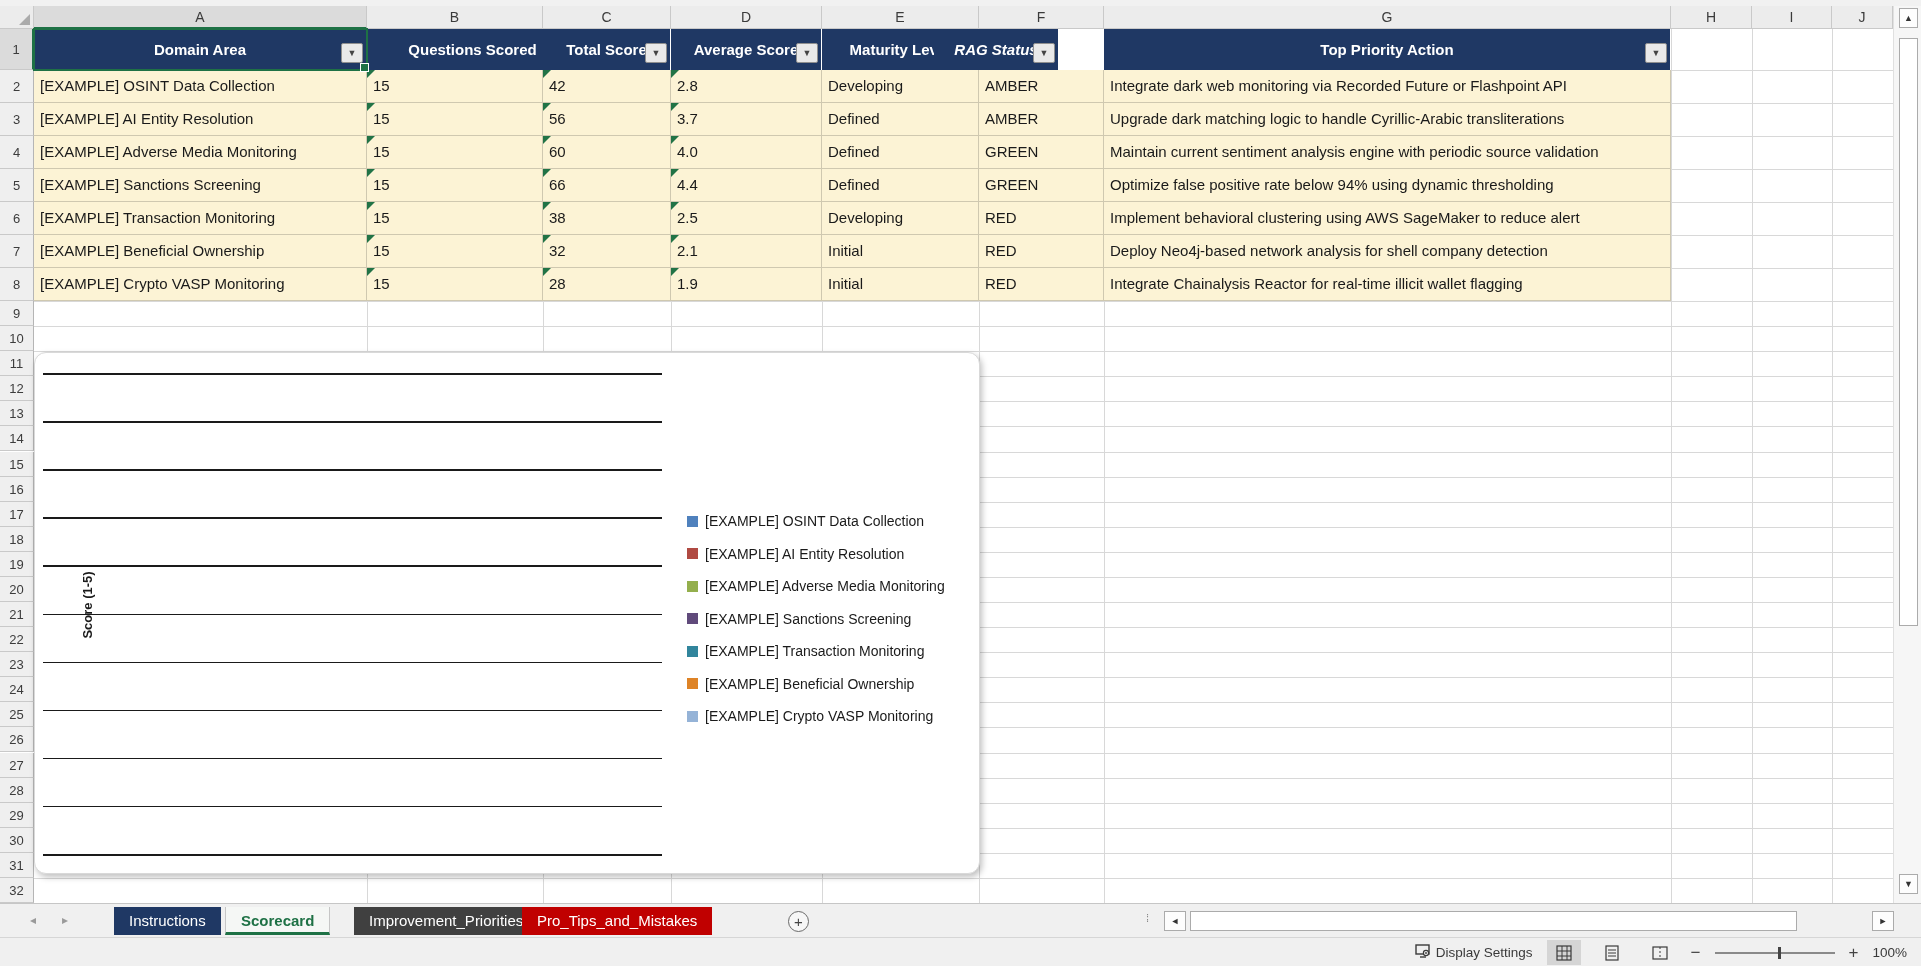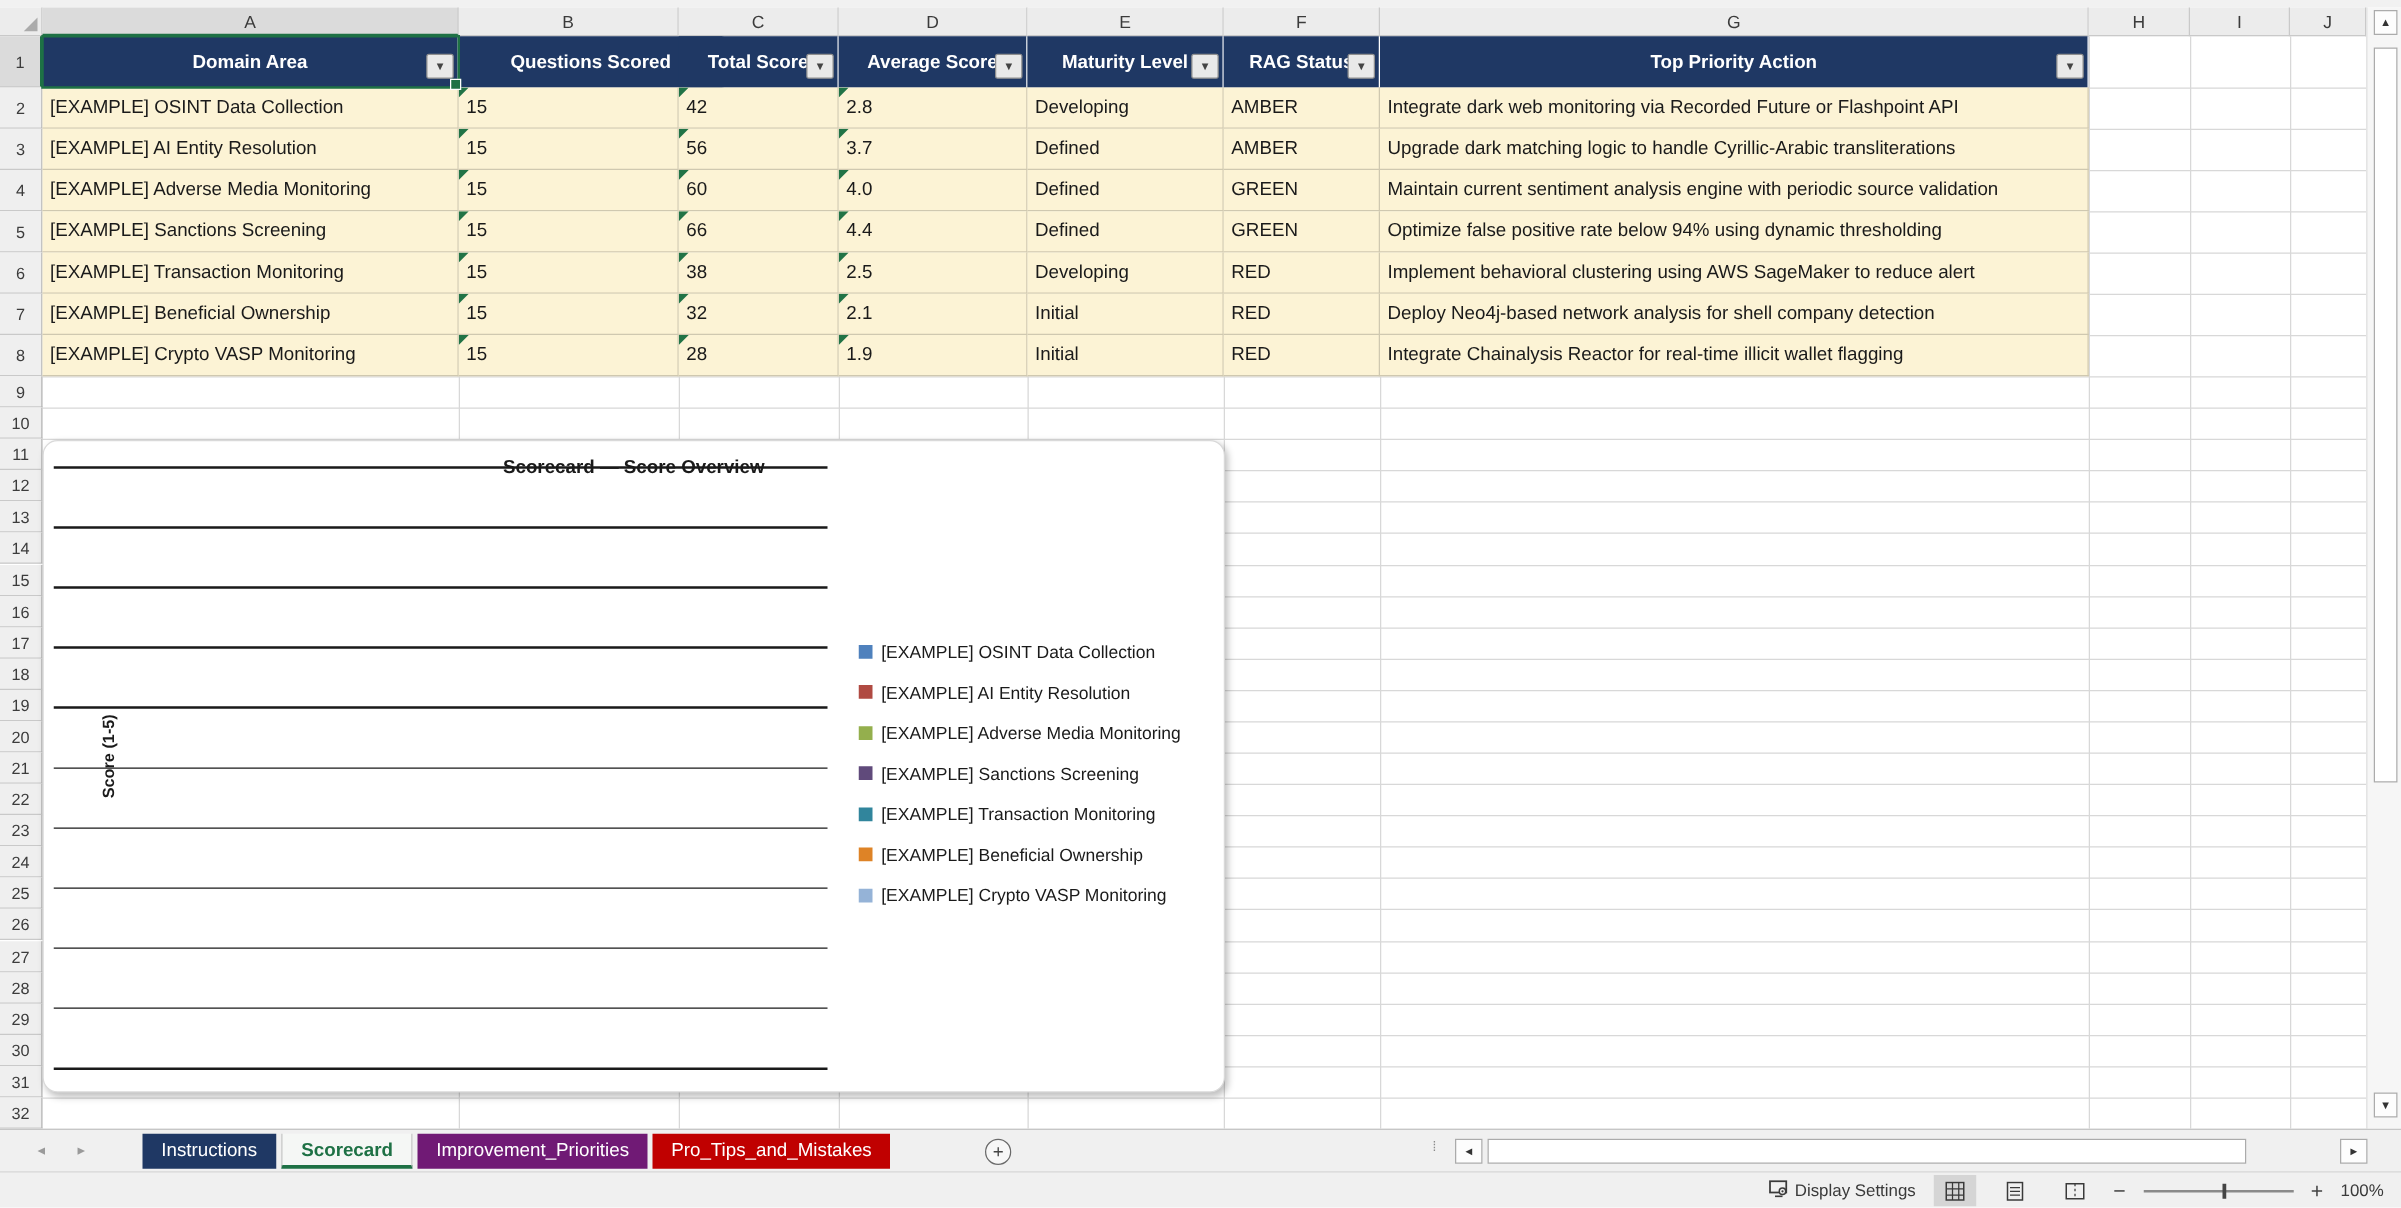--- a/index.html
+++ b/index.html
@@ -159,21 +159,21 @@
       <div class="abs rowhead" style="top: 777.583px; height: 25.0833px; line-height: 25.0833px;">28</div>
       <div class="abs rowhead" style="top: 802.667px; height: 25.0833px; line-height: 25.0833px;">29</div>
       <div class="abs rowhead" style="top: 827.75px; height: 25.0833px; line-height: 25.0833px;">30</div>
       <div class="abs rowhead" style="top: 852.833px; height: 25.0833px; line-height: 25.0833px;">31</div>
       <div class="abs rowhead" style="top: 877.917px; height: 25.0833px; line-height: 25.0833px;">32</div>
       <div class="abs hcell" style="left: 34px; width: 333px;">Domain Area<div class="filterbtn">▼</div></div>
       <div class="abs hcell" style="left: 367px; width: 212px;">Questions Scored<div class="filterbtn">▼</div></div>
       <div class="abs hcell" style="left: 543px; width: 128px;">Total Score<div class="filterbtn">▼</div></div>
       <div class="abs hcell" style="left: 671px; width: 151px;">Average Score<div class="filterbtn">▼</div></div>
       <div class="abs hcell" style="left: 822px; width: 157px;">Maturity Level<div class="filterbtn">▼</div></div>
-      <div class="abs hcell" style="left: 979px; width: 125px;">RAG Status<div class="filterbtn">▼</div></div>
+      <div class="abs hcell" style="left: 934px; width: 125px; font-style: italic;">RAG Status<div class="filterbtn">▼</div></div>
       <div class="abs hcell" style="left: 1104px; width: 567px;">Top Priority Action<div class="filterbtn">▼</div></div>
       <div class="abs dcell" style="left: 34px; top: 70px; width: 333px;">[EXAMPLE] OSINT Data Collection</div>
       <div class="abs dcell" style="left: 367px; top: 70px; width: 176px;">15<div class="errtri"></div></div>
       <div class="abs dcell" style="left: 543px; top: 70px; width: 128px;">42<div class="errtri"></div></div>
       <div class="abs dcell" style="left: 671px; top: 70px; width: 151px;">2.8<div class="errtri"></div></div>
       <div class="abs dcell" style="left: 822px; top: 70px; width: 157px;">Developing</div>
       <div class="abs dcell" style="left: 979px; top: 70px; width: 125px;">AMBER</div>
       <div class="abs dcell" style="left: 1104px; top: 70px; width: 567px;">Integrate dark web monitoring via Recorded Future or Flashpoint API</div>
       <div class="abs dcell" style="left: 34px; top: 103px; width: 333px;">[EXAMPLE] AI Entity Resolution</div>
       <div class="abs dcell" style="left: 367px; top: 103px; width: 176px;">15<div class="errtri"></div></div>
@@ -229,21 +229,20 @@
         <div class="abs plotline" style="top: 116.2px;"></div>
         <div class="abs plotline" style="top: 164.3px;"></div>
         <div class="abs plotline" style="top: 212.4px;"></div>
         <div class="abs plotline" style="top: 260.5px;"></div>
         <div class="abs plotline" style="top: 308.6px;"></div>
         <div class="abs plotline" style="top: 356.7px;"></div>
         <div class="abs plotline" style="top: 404.8px;"></div>
         <div class="abs plotline" style="top: 452.9px;"></div>
         <div class="abs plotline" style="top: 501px;"></div>
       </div>
-    <div class="chart-title">Scorecard — Score Overview</div>
     <div class="chart-ylabel">Score (1-5)</div>
     <div class="chart-legend" id="chartlegend">
         <div class="legitem">
           <div class="legswatch" style="background: rgb(79, 129, 189);"></div>
           <div>[EXAMPLE] OSINT Data Collection</div>
         </div>
         <div class="legitem">
           <div class="legswatch" style="background: rgb(176, 74, 66);"></div>
           <div>[EXAMPLE] AI Entity Resolution</div>
         </div>
@@ -275,21 +274,21 @@
     <div class="vthumb"></div>
     <div class="vbtn" style="top:868px;">▼</div>
   </div>
 
   <div class="abs tabbar">
     <div class="tabnav" style="left:30px;">◂</div>
     <div class="tabnav" style="left:62px;">▸</div>
     <div id="sheettabs">
         <div class="sheettab" style="left: 114px; background: rgb(31, 56, 100); color: rgb(255, 255, 255);">Instructions</div>
         <div class="sheettab active" style="left: 225px;">Scorecard</div>
-        <div class="sheettab" style="left: 334px; background: #701a75; color: rgb(255, 255, 255);">Improvement_Priorities</div>
+        <div class="sheettab" style="left: 354px; background: #404040; color: rgb(255, 255, 255);">Improvement_Priorities</div>
         <div class="sheettab" style="left: 522px; background: rgb(192, 0, 0); color: rgb(255, 255, 255);">Pro_Tips_and_Mistakes</div>
       </div>
     <div class="addsheet" style="left:788px;">+</div>
     <div class="hsplit" style="left:1146px;">⁞</div>
     <div class="hbtn" style="left:1164px;">◄</div>
     <div class="hthumb" style="left:1190px;width:607px;"></div>
     <div class="hbtn" style="left:1872px;">►</div>
   </div>
 
   <div class="abs statusbar">

